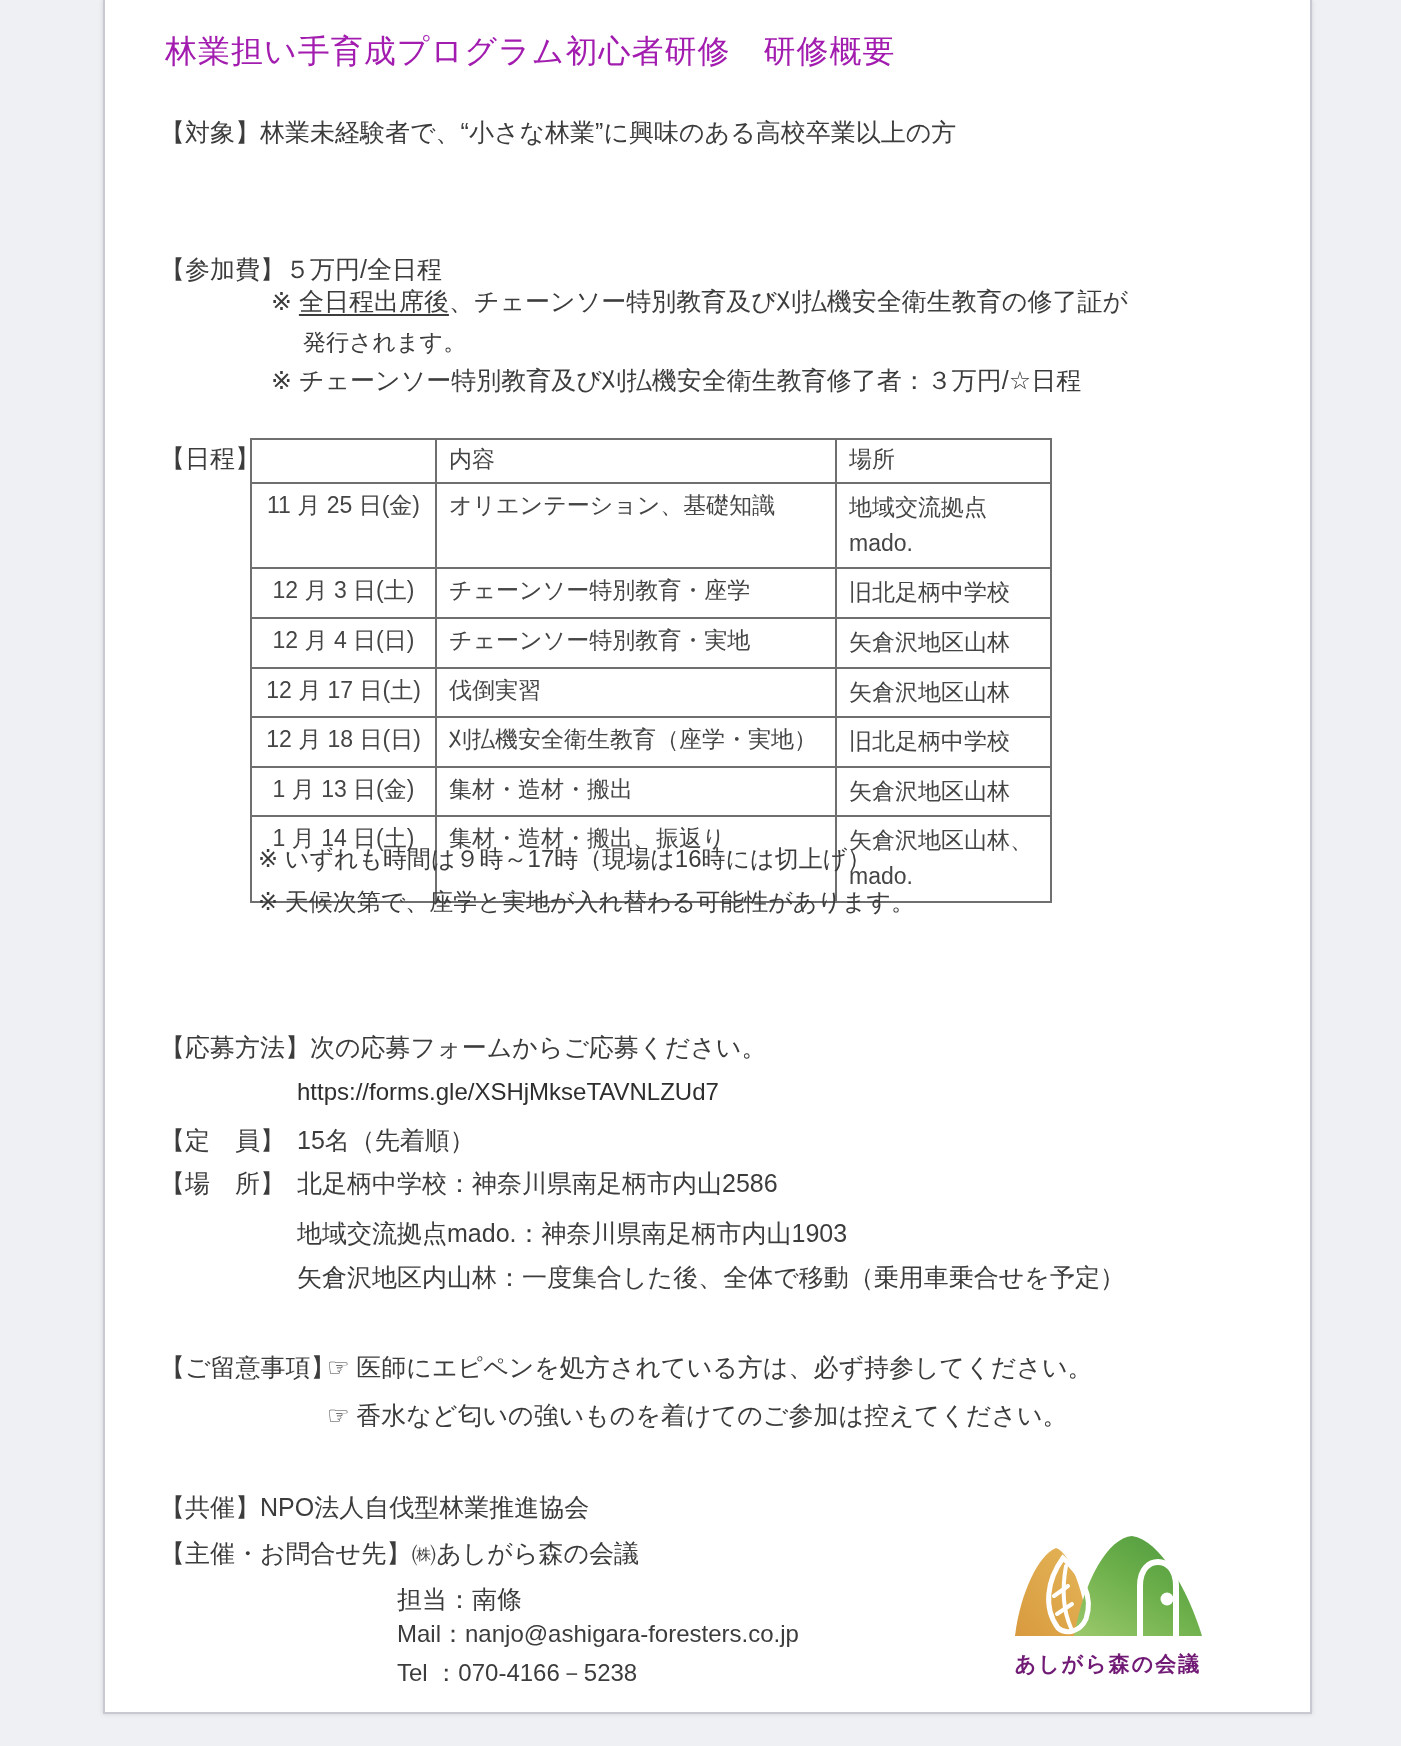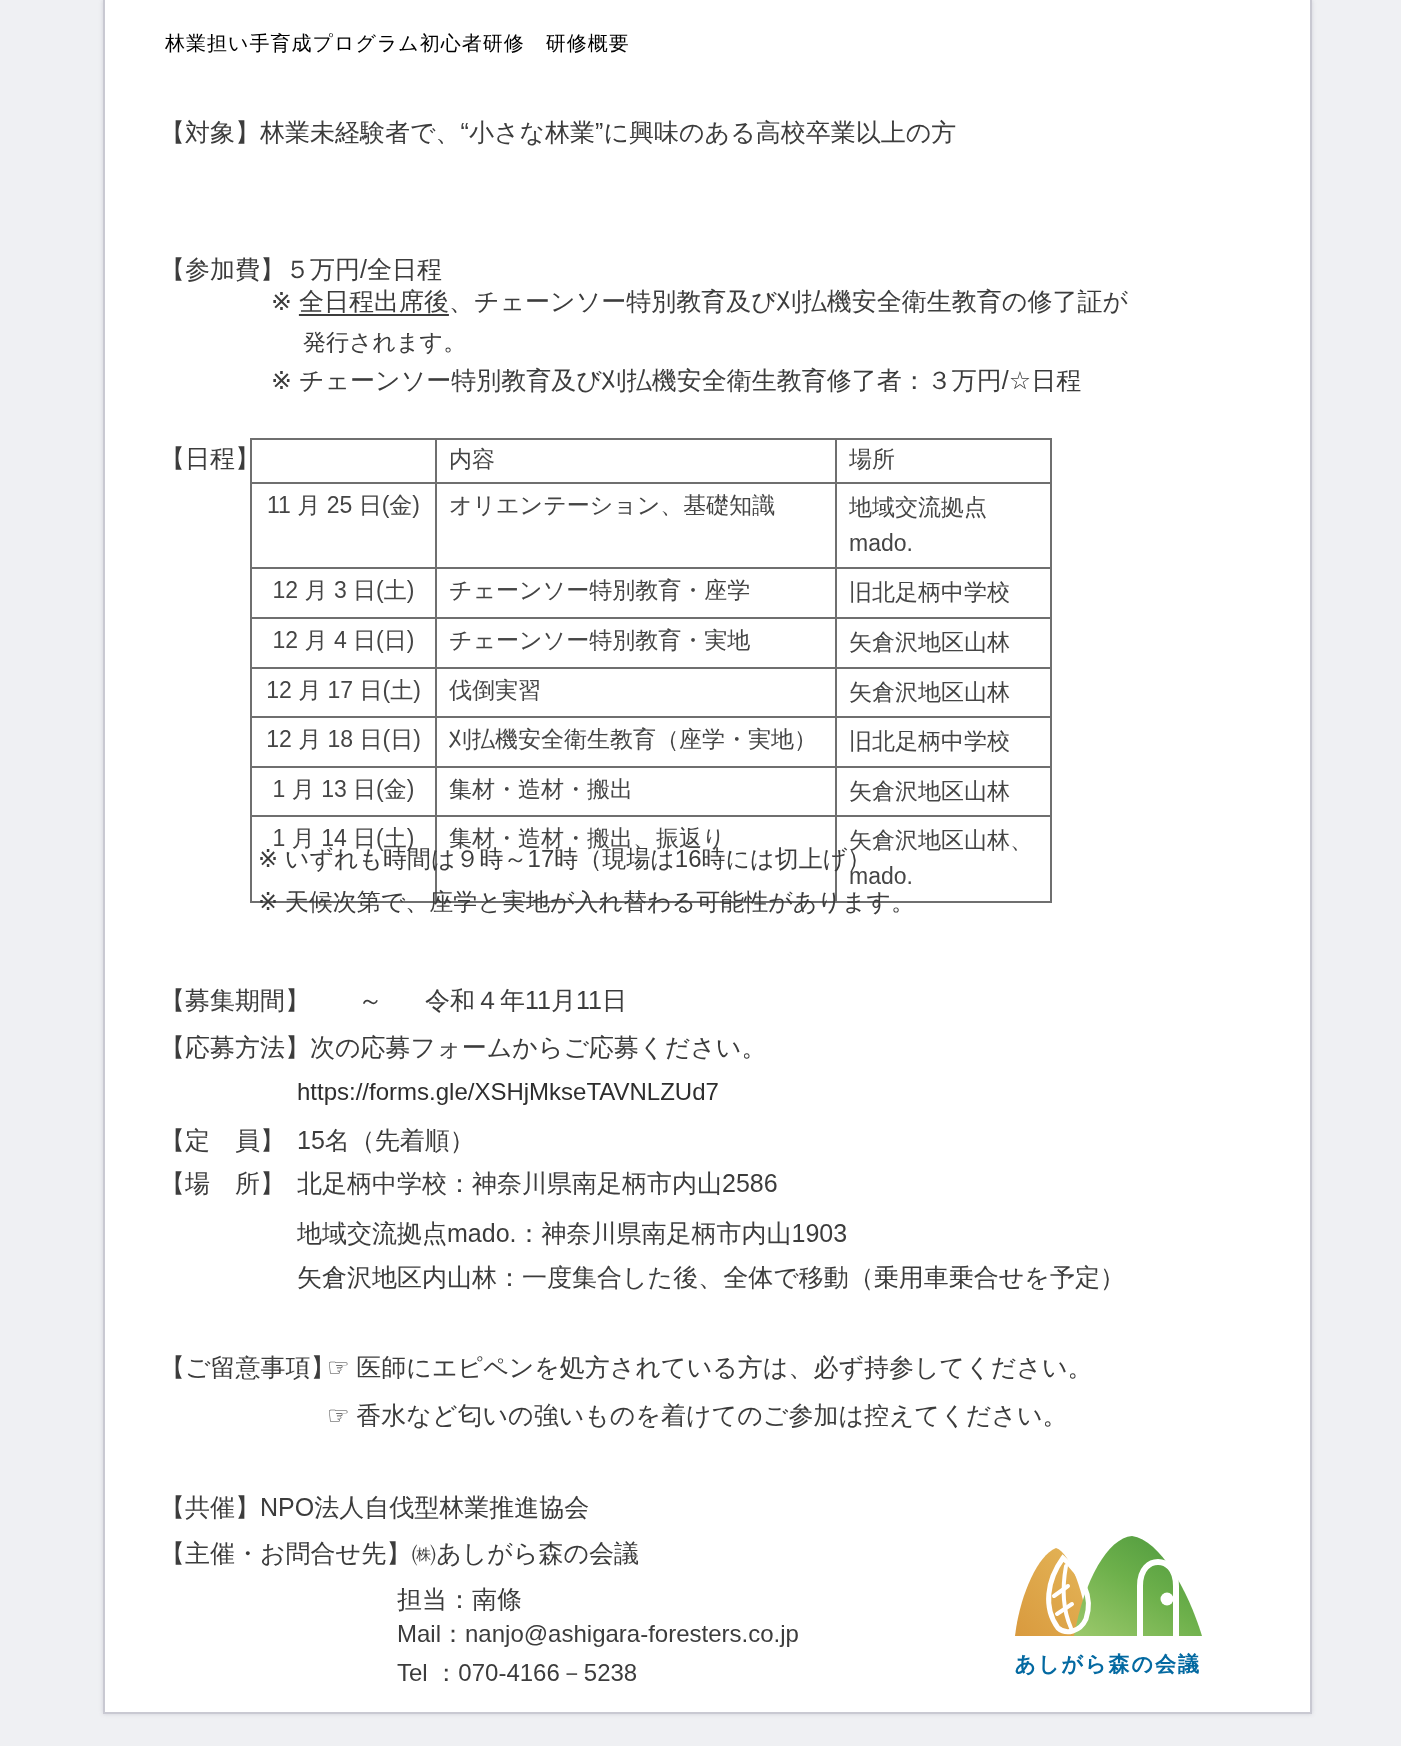--- a/index.html
+++ b/index.html
@@ -14,21 +14,21 @@
   .page{
     position:absolute;left:103px;top:0;
     width:1205px;height:1712px;
     background:#ffffff;
     border-left:2px solid #c9c9d2;
     border-right:2px solid #c9c9d2;
     border-bottom:2px solid #c9c9d2;
     box-shadow:0 0 4px rgba(120,120,140,.25);
   }
   .abs{position:absolute;white-space:nowrap;}
-  .title{left:60px;top:30px;font-size:20px;letter-spacing:1px;color:#000000;text-align:center;}
+  .title{left:60px;top:30px;font-size:32px;letter-spacing:1px;color:#a21caf;text-align:center;}
   .row-target{left:55px;top:116px;font-size:25px;}
   .row-target2{left:152px;top:155px;font-size:25px;}
   .row-fee{left:55px;top:233px;font-size:25px;margin-top:20px;}
   .row-fee-n1{left:166px;top:285px;font-size:25px;}
   .row-fee-n1b{left:198px;top:327px;font-size:23px;}
   .row-fee-n2{left:166px;top:364px;font-size:25px;}
   .underline{text-decoration:underline;text-underline-offset:4px;}
   .schedule-label{left:55px;top:442px;font-size:25px;}
   table.schedule{
     position:absolute;left:145px;top:438px;
@@ -68,21 +68,21 @@
   .row-cohost{left:55px;top:1491px;font-size:25px;}
   .row-host{left:55px;top:1537px;font-size:25px;}
   .row-person{left:292px;top:1583px;font-size:25px;}
   .row-mail{left:292px;top:1618px;font-size:24px;}
   .row-tel{left:292px;top:1657px;font-size:24px;}
   .logo{
     position:absolute;left:903px;top:1522px;width:200px;
     text-align:center;
   }
   .logo-text{
-    font-size:21px;font-weight:bold;color:#0369a1;
+    font-size:21px;font-weight:bold;color:#701a75;
     letter-spacing:2px;margin-top:2px;white-space:nowrap;
   }
 </style>
 </head>
 <body>
 
 <div class="page">
 
   <div class="abs title">林業担い手育成プログラム初心者研修　研修概要</div>
 
@@ -143,21 +143,20 @@
           <td class="date">1 月 14 日(土)</td>
           <td>集材・造材・搬出、振返り</td>
           <td class="place">矢倉沢地区山林、mado.</td>
         </tr>
     </tbody>
   </table>
 
   <div class="abs tbl-note1">※ いずれも時間は９時～17時（現場は16時には切上げ）</div>
   <div class="abs tbl-note2">※ 天候次第で、座学と実地が入れ替わる可能性があります。</div>
 
-  <div class="abs row-recruit"><span>【募集期間】</span><span class="tilde">～</span><span class="deadline">令和４年11月11日</span></div>
 
   <div class="abs row-apply"><span>【応募方法】</span><span>次の応募フォームからご応募ください。</span></div>
   <div class="abs row-url">https://forms.gle/XSHjMkseTAVNLZUd7</div>
 
   <div class="abs row-capacity-label">【定　員】</div>
   <div class="abs row-capacity-value">15名（先着順）</div>
 
   <div class="abs row-loc-label">【場　所】</div>
   <div class="abs row-loc1">北足柄中学校：神奈川県南足柄市内山2586</div>
   <div class="abs row-loc2">地域交流拠点mado.：神奈川県南足柄市内山1903</div>

